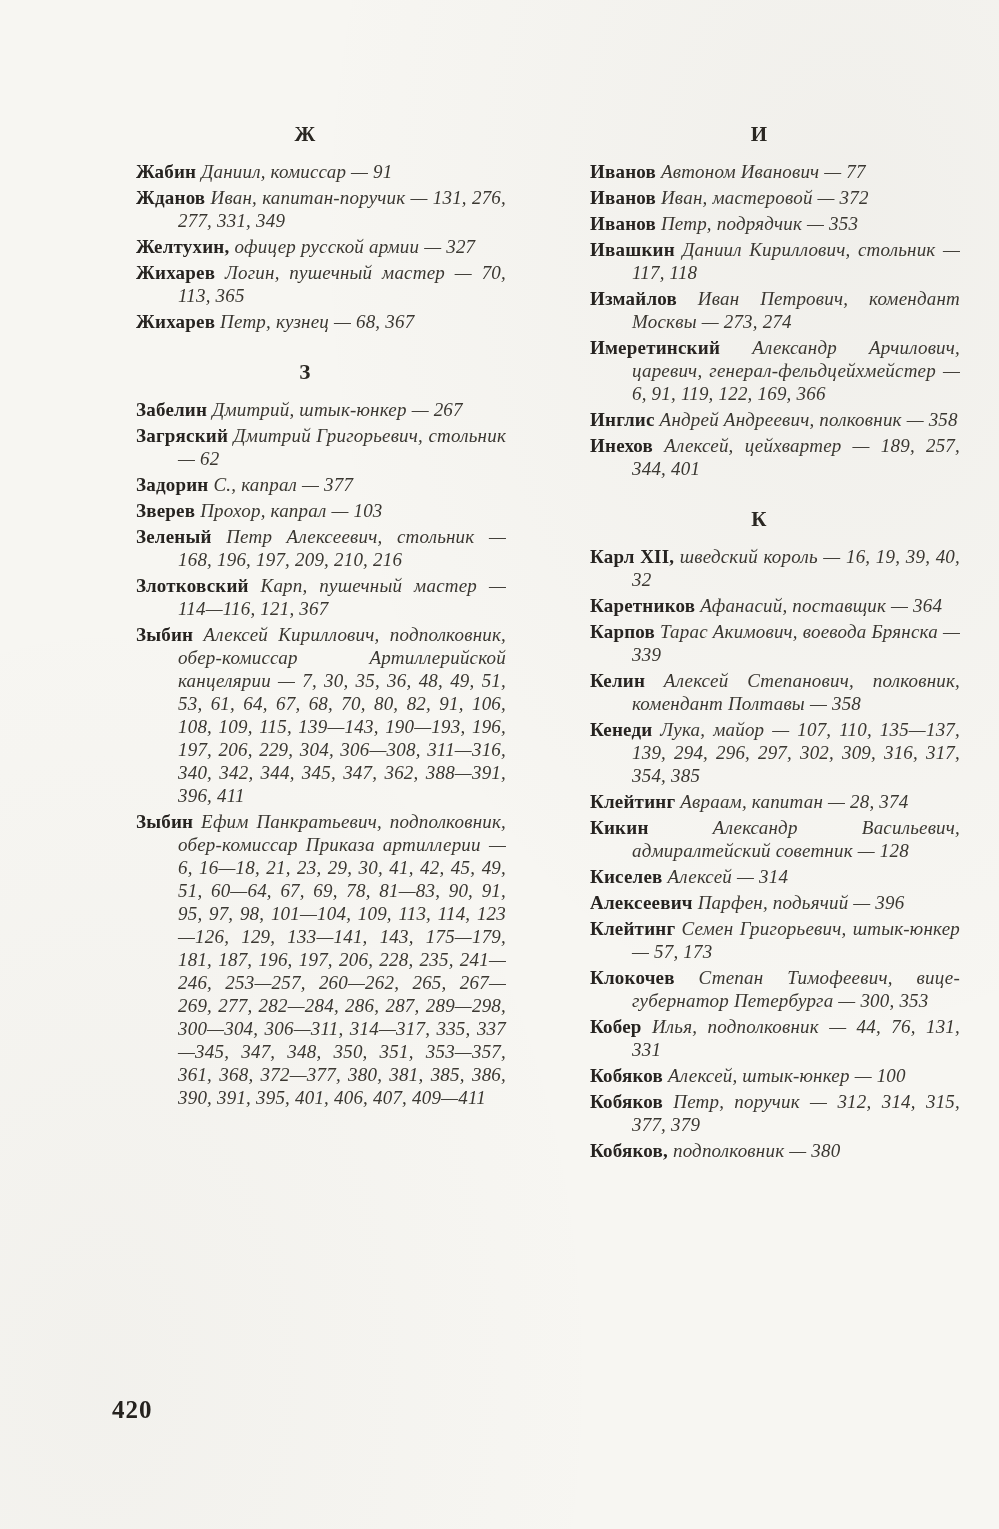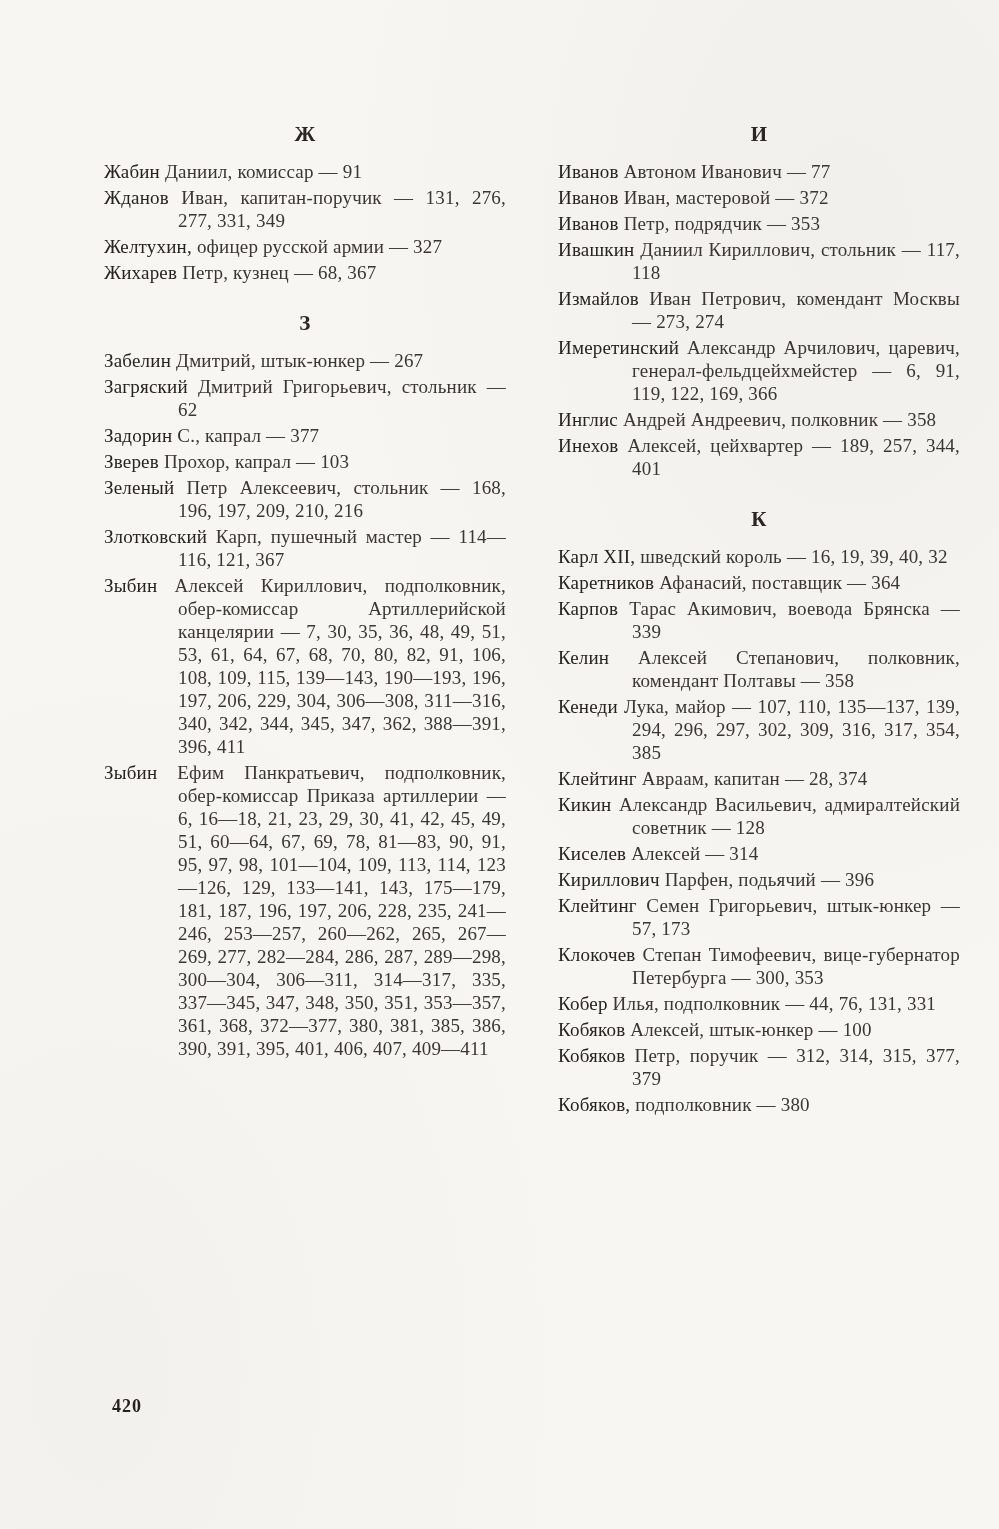--- a/index.html
+++ b/index.html
@@ -42,43 +42,45 @@
     color: #2a2722;
   }
   .section-header:first-child { margin-top: 0; }
   .entry {
     margin: 0 0 3px 0;
     padding-left: 74px;
     text-indent: -74px;
     text-align: justify;
   }
   .entry b {
-    font-weight: normal;
+    font-weight: bold;
     color: #262320;
+    margin-left: 32px;
   }
-  .entry span { color: #3a3731; }
+  .entry span { color: #3a3731; font-style: italic; }
   .page-number {
     position: absolute;
     left: 112px;
     top: 1396px;
     font-weight: bold;
-    font-size: 18px;
+    font-size: 25px;
     letter-spacing: 1px;
     color: #25221e;
   }
 </style>
 </head>
 <body>
 
 <div class="page">
   <div class="column column-left">
       <div class="section-header">Ж</div>
       <p class="entry"><b>Жабин</b> <span>Даниил, комиссар — 91</span></p>
       <p class="entry"><b>Жданов</b> <span>Иван, капитан-поручик — 131, 276, 277, 331, 349</span></p>
       <p class="entry"><b>Желтухин,</b> <span>офицер русской армии — 327</span></p>
+      <p class="entry"><b>Жихарев</b> <span>Логин, пушечный мастер — 70, 113, 365</span></p>
       <p class="entry"><b>Жихарев</b> <span>Петр, кузнец — 68, 367</span></p>
       <div class="section-header">З</div>
       <p class="entry"><b>Забелин</b> <span>Дмитрий, штык-юнкер — 267</span></p>
       <p class="entry"><b>Загряский</b> <span>Дмитрий Григорьевич, стольник — 62</span></p>
       <p class="entry"><b>Задорин</b> <span>С., капрал — 377</span></p>
       <p class="entry"><b>Зверев</b> <span>Прохор, капрал — 103</span></p>
       <p class="entry"><b>Зеленый</b> <span>Петр Алексеевич, стольник — 168, 196, 197, 209, 210, 216</span></p>
       <p class="entry"><b>Злотковский</b> <span>Карп, пушечный мастер — 114—116, 121, 367</span></p>
       <p class="entry"><b>Зыбин</b> <span>Алексей Кириллович, подполковник, обер-комиссар Артиллерийской канцелярии — 7, 30, 35, 36, 48, 49, 51, 53, 61, 64, 67, 68, 70, 80, 82, 91, 106, 108, 109, 115, 139—143, 190—193, 196, 197, 206, 229, 304, 306—308, 311—316, 340, 342, 344, 345, 347, 362, 388—391, 396, 411</span></p>
       <p class="entry"><b>Зыбин</b> <span>Ефим Панкратьевич, подполковник, обер-комиссар Приказа артиллерии — 6, 16—18, 21, 23, 29, 30, 41, 42, 45, 49, 51, 60—64, 67, 69, 78, 81—83, 90, 91, 95, 97, 98, 101—104, 109, 113, 114, 123—126, 129, 133—141, 143, 175—179, 181, 187, 196, 197, 206, 228, 235, 241—246, 253—257, 260—262, 265, 267—269, 277, 282—284, 286, 287, 289—298, 300—304, 306—311, 314—317, 335, 337—345, 347, 348, 350, 351, 353—357, 361, 368, 372—377, 380, 381, 385, 386, 390, 391, 395, 401, 406, 407, 409—411</span></p>
@@ -95,21 +97,21 @@
       <p class="entry"><b>Инехов</b> <span>Алексей, цейхвартер — 189, 257, 344, 401</span></p>
       <div class="section-header">К</div>
       <p class="entry"><b>Карл XII,</b> <span>шведский король — 16, 19, 39, 40, 32</span></p>
       <p class="entry"><b>Каретников</b> <span>Афанасий, поставщик — 364</span></p>
       <p class="entry"><b>Карпов</b> <span>Тарас Акимович, воевода Брянска — 339</span></p>
       <p class="entry"><b>Келин</b> <span>Алексей Степанович, полковник, комендант Полтавы — 358</span></p>
       <p class="entry"><b>Кенеди</b> <span>Лука, майор — 107, 110, 135—137, 139, 294, 296, 297, 302, 309, 316, 317, 354, 385</span></p>
       <p class="entry"><b>Клейтинг</b> <span>Авраам, капитан — 28, 374</span></p>
       <p class="entry"><b>Кикин</b> <span>Александр Васильевич, адмиралтейский советник — 128</span></p>
       <p class="entry"><b>Киселев</b> <span>Алексей — 314</span></p>
-      <p class="entry"><b>Кириллович</b> <span>Парфен, подьячий — 396</span></p>
+      <p class="entry"><b>Алексеевич</b> <span>Парфен, подьячий — 396</span></p>
       <p class="entry"><b>Клейтинг</b> <span>Семен Григорьевич, штык-юнкер — 57, 173</span></p>
       <p class="entry"><b>Клокочев</b> <span>Степан Тимофеевич, вице-губернатор Петербурга — 300, 353</span></p>
       <p class="entry"><b>Кобер</b> <span>Илья, подполковник — 44, 76, 131, 331</span></p>
       <p class="entry"><b>Кобяков</b> <span>Алексей, штык-юнкер — 100</span></p>
       <p class="entry"><b>Кобяков</b> <span>Петр, поручик — 312, 314, 315, 377, 379</span></p>
       <p class="entry"><b>Кобяков,</b> <span>подполковник — 380</span></p>
     </div>
   <div class="page-number">420</div>
 </div>
 

